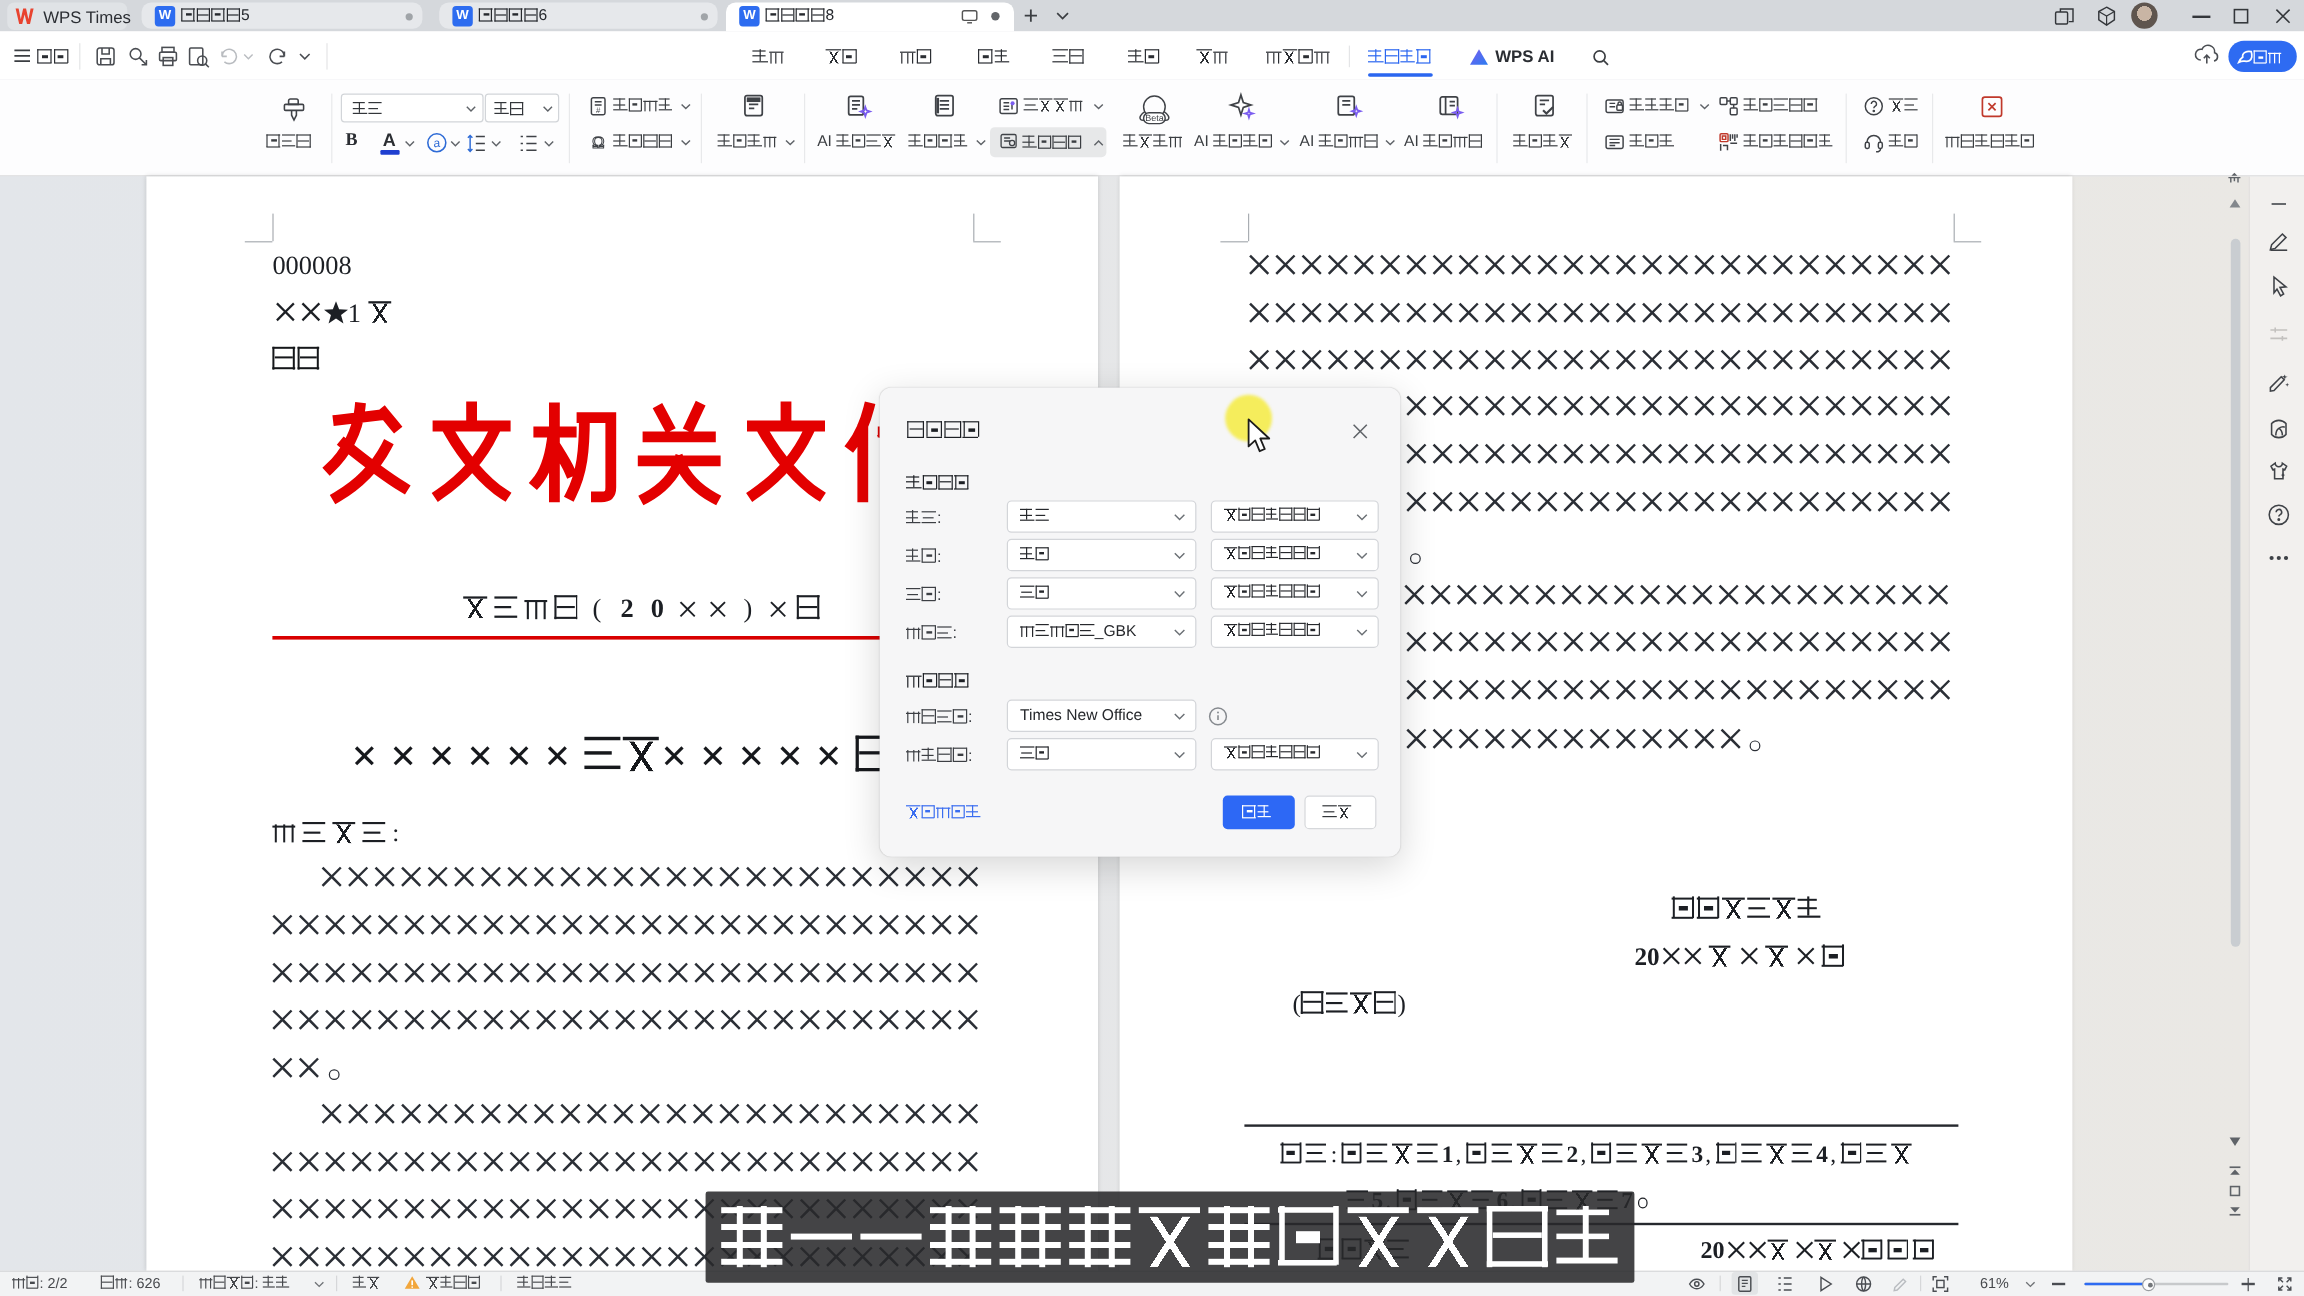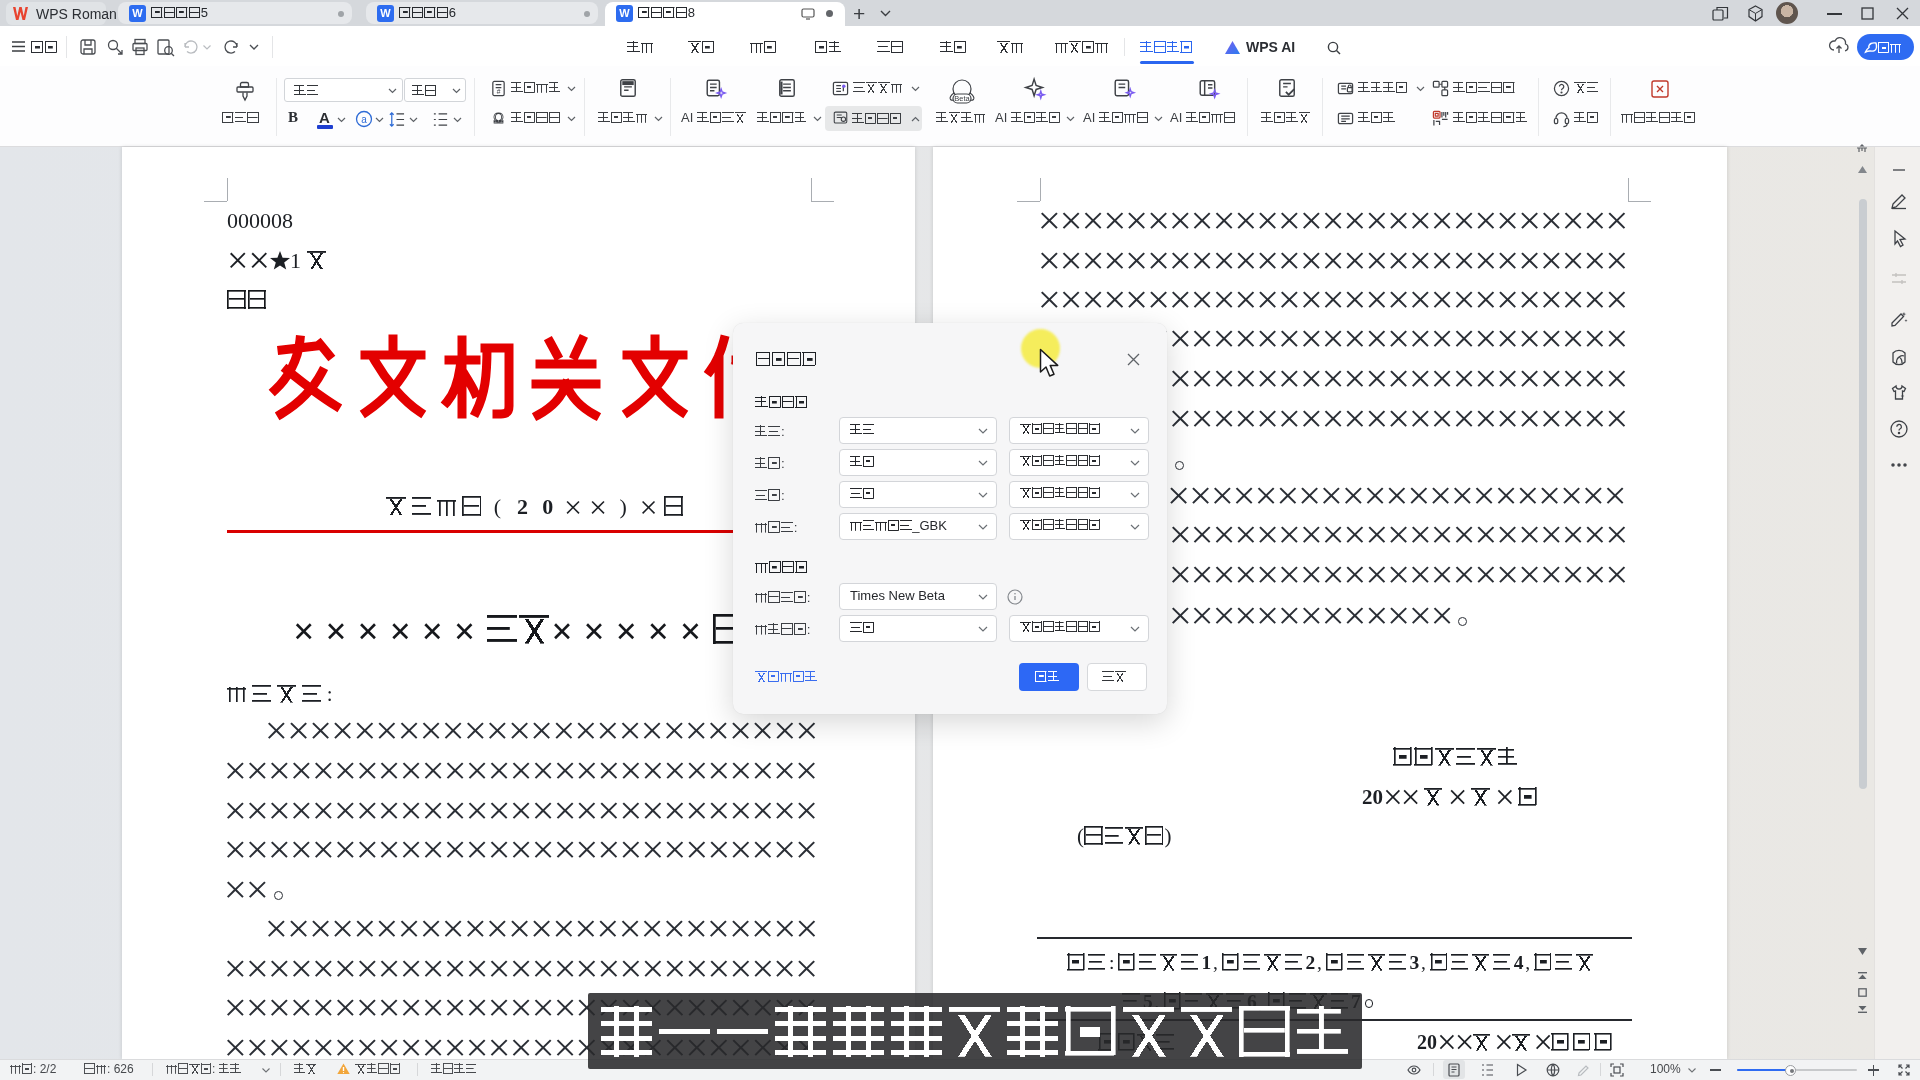--- a/index.html
+++ b/index.html
@@ -23,21 +23,21 @@
 .m1 .z{margin-right:.10em}
 .m2 .z{margin-right:.175em}
 .dt .z{margin-left:.26em;margin-right:.26em}
 .zs .z{margin-right:.29em}
 </style></head><body>
 <div class="abs" style="left:0;top:0;width:1920px;height:26px;background:#d5d8dc"></div>
 <div class="abs" style="left:6px;top:2px;width:100px;height:23px;background:#e0e3e6;border-radius:6px"></div>
 <svg style="left:12px;top:6px" width="17" height="15" viewBox="0 0 17 15">
     <path d="M1 1l3 13h2.5l2-8 2 8H13l3-13h-2.5l-1.8 9-2-9H7.3l-2 9L3.5 1z" fill="#e8432f"></path>
   </svg>
-<div class="t" style="left:36px;top:6px;font-size:14px;color:#2b2e33;font-weight:400;">WPS Roman</div>
+<div class="t" style="left:36px;top:6px;font-size:14px;color:#2b2e33;font-weight:400;">WPS Times</div>
 <div class="abs" style="left:118px;top:2px;width:234px;height:22px;background:#e6e8eb;border-radius:8px"></div>
 <div class="abs" style="left:129px;top:5px;width:17px;height:17px;background:#2d6cf0;border-radius:3px;color:#fff;font-weight:700;font-size:11px;text-align:center;line-height:17px">W</div>
 <div class="t" style="left:151px;top:6px;font-size:13px;color:#26292e;font-weight:400;"><i class="z f"></i><i class="z c"></i><i class="z f"></i><i class="z c"></i>5</div>
 <div class="abs" style="left:338px;top:11px;width:6px;height:6px;border-radius:50%;background:#a0a4a8"></div>
 <div class="abs" style="left:366px;top:2px;width:232px;height:22px;background:#e6e8eb;border-radius:8px"></div>
 <div class="abs" style="left:377px;top:5px;width:17px;height:17px;background:#2d6cf0;border-radius:3px;color:#fff;font-weight:700;font-size:11px;text-align:center;line-height:17px">W</div>
 <div class="t" style="left:399px;top:6px;font-size:13px;color:#26292e;font-weight:400;"><i class="z f"></i><i class="z c"></i><i class="z f"></i><i class="z c"></i>6</div>
 <div class="abs" style="left:584px;top:11px;width:6px;height:6px;border-radius:50%;background:#a0a4a8"></div>
 <div class="abs" style="left:605px;top:2px;width:240px;height:24px;background:#ffffff;border-radius:8px 8px 0 0"></div>
 <div class="abs" style="left:616px;top:5px;width:17px;height:17px;background:#2d6cf0;border-radius:3px;color:#fff;font-weight:700;font-size:11px;text-align:center;line-height:17px">W</div>
@@ -495,21 +495,21 @@
     <path d="M1.2 7h11.6M7 1.2c-2.2 2-2.2 9.6 0 11.6M7 1.2c2.2 2 2.2 9.6 0 11.6"></path>
   </svg>
 <svg style="left:1577px;top:1063px" width="14" height="14" viewBox="0 0 14 14" fill="none" stroke="#b9bcc0" stroke-width="1.2">
     <path d="M2 10l7-7 2 2-7 7-2.5.5z"></path>
   </svg>
 <div class="vdiv" style="left:1600px;top:1063px;height:13px;background:#d6d7d9"></div>
 <svg style="left:1610px;top:1063px" width="14" height="14" viewBox="0 0 14 14" fill="none" stroke="#4a4d52" stroke-width="1.2">
     <rect x="4" y="4" width="6" height="6"></rect>
     <path d="M1 4V1h3M10 1h3v3M13 10v3h-3M4 13H1v-3"></path>
   </svg>
-<div class="t" style="left:1650px;top:1063px;font-size:12px;color:#47494d;font-weight:400;">100%</div>
+<div class="t" style="left:1650px;top:1063px;font-size:12px;color:#47494d;font-weight:400;">61%</div>
 <svg style="left:1688px;top:1068px" width="8" height="5" viewBox="0 0 8 5">
     <path d="M0.5 0.5L4 4l3.5-3.5" fill="none" stroke="#6f7276" stroke-width="1.1"></path>
   </svg>
 <div class="abs" style="left:1710px;top:1069px;width:11px;height:1.6px;background:#4a4d52"></div>
 <div class="abs" style="left:1737px;top:1069px;width:120px;height:2px;background:#c7c9cb;border-radius:1px"></div>
 <div class="abs" style="left:1737px;top:1069px;width:53px;height:2px;background:#2e6bf2;border-radius:1px"></div>
 <div class="abs" style="left:1785px;top:1064.5px;width:11px;height:11px;border-radius:50%;background:#fdfdfd;border:1px solid #9a9da1"></div>
 <div class="abs" style="left:1789.5px;top:1069px;width:4px;height:4px;border-radius:50%;background:#74777b"></div>
 <div class="abs" style="left:1868px;top:1069px;width:11px;height:1.6px;background:#4a4d52"></div>
 <div class="abs" style="left:1872.5px;top:1064.5px;width:1.6px;height:11px;background:#4a4d52"></div>
@@ -566,21 +566,21 @@
     <path d="M1 1l4 4 4-4" fill="none" stroke="#6b7075" stroke-width="1.2"></path>
   </svg>
 <div class="abs" style="left:1009px;top:513px;width:140px;height:27px;background:#fff;border:1px solid #d3d5d9;border-radius:4px"></div>
 <div class="t" style="left:1020px;top:519px;font-size:12px;color:#26282c;font-weight:400;"><i class="z e"></i><i class="z f"></i><i class="z c"></i><i class="z b"></i><i class="z c"></i><i class="z c"></i><i class="z f"></i></div>
 <svg style="left:1130px;top:524px" width="10" height="6" viewBox="0 0 10 6">
     <path d="M1 1l4 4 4-4" fill="none" stroke="#6b7075" stroke-width="1.2"></path>
   </svg>
 <div class="t" style="left:755px;top:559px;font-size:14px;color:#1d2025;font-weight:700;"><i class="z d"></i><i class="z f"></i><i class="z c"></i><i class="z f"></i></div>
 <div class="t" style="left:755px;top:590px;font-size:13.5px;color:#3c3f44;font-weight:400;"><i class="z d"></i><i class="z c"></i><i class="z a"></i><i class="z f"></i>:</div>
 <div class="abs" style="left:839px;top:583px;width:158px;height:27px;background:#fff;border:1px solid #d3d5d9;border-radius:4px"></div>
-<div class="t" style="left:850px;top:589px;font-size:13px;color:#26282c;font-weight:400;">Times New Beta</div>
+<div class="t" style="left:850px;top:589px;font-size:13px;color:#26282c;font-weight:400;">Times New Office</div>
 <svg style="left:978px;top:594px" width="10" height="6" viewBox="0 0 10 6">
     <path d="M1 1l4 4 4-4" fill="none" stroke="#6b7075" stroke-width="1.2"></path>
   </svg>
 <svg style="left:1007px;top:589px" width="16" height="16" viewBox="0 0 16 16">
     <circle cx="8" cy="8" r="7" fill="none" stroke="#85898e" stroke-width="1.2"></circle>
     <path d="M8 7v4" stroke="#85898e" stroke-width="1.3"></path>
     <circle cx="8" cy="4.8" r="0.8" fill="#85898e"></circle>
   </svg>
 <div class="t" style="left:755px;top:622px;font-size:13.5px;color:#3c3f44;font-weight:400;"><i class="z d"></i><i class="z b"></i><i class="z c"></i><i class="z f"></i>:</div>
 <div class="abs" style="left:839px;top:615px;width:158px;height:27px;background:#fff;border:1px solid #d3d5d9;border-radius:4px"></div>

